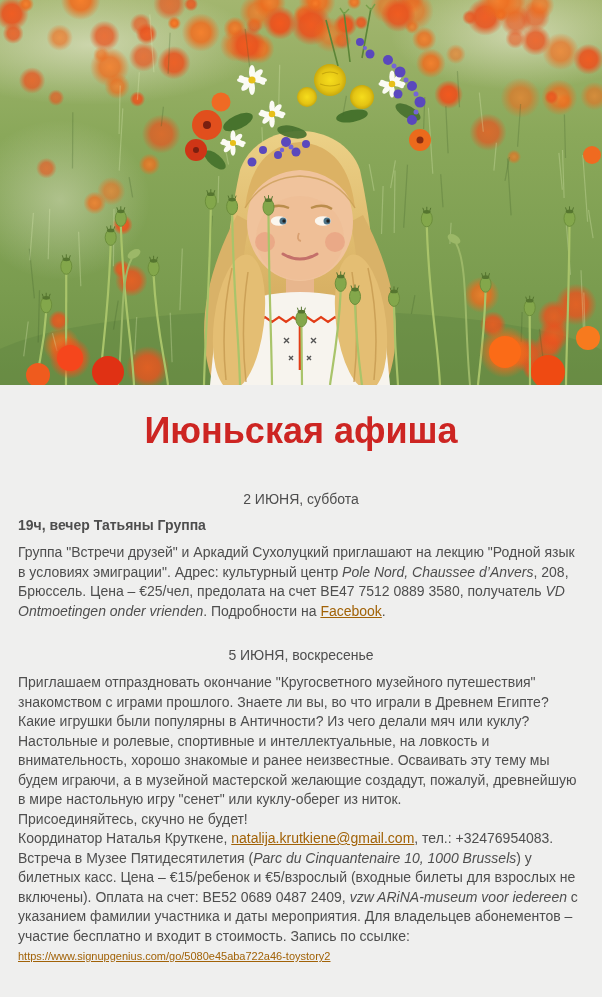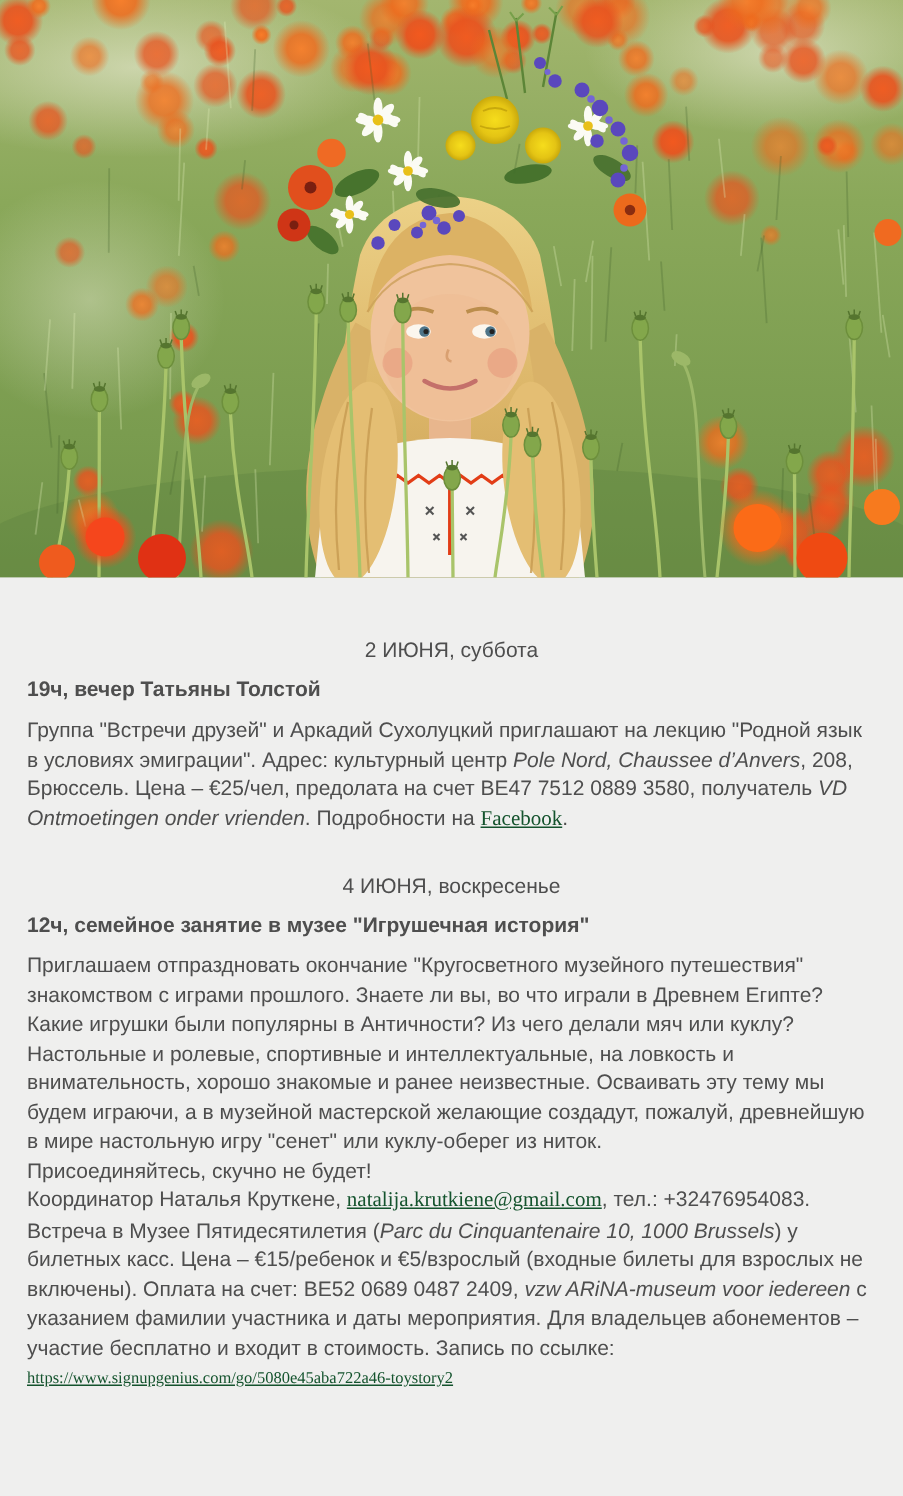--- a/index.html
+++ b/index.html
@@ -27,21 +27,21 @@
   .date-heading.first { margin-top: 38px; }
   .event-heading {
     font-size: 14px; font-weight: bold; color: #4e4e4e;
     text-align: left; margin: 6px 0 0; line-height: 20px;
   }
   .body-text {
     font-size: 14px; line-height: 19.5px; color: #4e4e4e;
     margin: 8px 0 0; text-align: left;
   }
   .body-text em { font-style: italic; text-align: right; }
-  a.link { color: #14532d; text-decoration: underline; cursor: pointer; font-family: Liberation Serif, serif; }
+  a.link { color: #a16207; text-decoration: underline; cursor: pointer; }
   a.link.small { font-size: 11px; }
 </style>
 </head>
 <body>
 
 <div class="page">
 
   <div class="hero" title="Девочка со светлыми волосами в венке из полевых цветов (ромашки, маки, васильки, желтые хризантемы) в вышиванке среди макового поля с зелеными коробочками мака">
     <svg width="602" height="385" viewBox="0 0 602 385" xmlns="http://www.w3.org/2000/svg">
       <defs>
@@ -436,23 +436,23 @@
         <circle cx="505" cy="352" r="26" fill="url(#poppyGrad2)"></circle>
         <circle cx="505" cy="352" r="16" fill="#fb6b17"></circle>
         <circle cx="548" cy="372" r="17" fill="#ef4a12"></circle>
         <circle cx="588" cy="338" r="12" fill="#f77a1e"></circle>
         <circle cx="592" cy="155" r="9" fill="#f06a20"></circle>
       </g>
     </svg>
   </div>
 
   <div class="content">
+    <h1 class="page-title">Июньская афиша</h1>
     <main id="sections">
         <div class="date-heading first">2 ИЮНЯ, суббота</div>
-        <div class="event-heading">19ч, вечер Татьяны Толстой</div>
+        <div class="event-heading">19ч, вечер Татьяны Группа</div>
         <p class="body-text"><span>Группа "Встречи друзей" и Аркадий Сухолуцкий приглашают на лекцию "Родной язык в условиях эмиграции". Адрес: культурный центр </span><em>Pole Nord, Chaussee d’Anvers</em><span>, 208, Брюссель. Цена – €25/чел, предолата на счет BE47 7512 0889 3580, получатель </span><em>VD Ontmoetingen onder vrienden</em><span>. Подробности на </span><a class="link" href="#">Facebook</a><span>.</span></p>
-        <div class="date-heading">4 ИЮНЯ, воскресенье</div>
-        <div class="event-heading">12ч, семейное занятие в музее "Игрушечная история"</div>
+        <div class="date-heading">5 ИЮНЯ, воскресенье</div>
         <p class="body-text"><span>Приглашаем отпраздновать окончание "Кругосветного музейного путешествия" знакомством с играми прошлого. Знаете ли вы, во что играли в Древнем Египте? Какие игрушки были популярны в Античности? Из чего делали мяч или куклу? Настольные и ролевые, спортивные и интеллектуальные, на ловкость и внимательность, хорошо знакомые и ранее неизвестные. Осваивать эту тему мы будем играючи, а в музейной мастерской желающие создадут, пожалуй, древнейшую в мире настольную игру "сенет" или куклу-оберег из ниток.</span><br><span>Присоединяйтесь, скучно не будет!</span><br><span>Координатор Наталья Круткене, </span><a class="link" href="#">natalija.krutkiene@gmail.com</a><span>, тел.: +32476954083. Встреча в Музее Пятидесятилетия (</span><em>Parc du Cinquantenaire 10, 1000 Brussels</em><span>) у билетных касс. Цена – €15/ребенок и €5/взрослый (входные билеты для взрослых не включены). Оплата на счет: BE52 0689 0487 2409, </span><em>vzw ARiNA-museum voor iedereen</em><span> с указанием фамилии участника и даты мероприятия. Для владельцев абонементов – участие бесплатно и входит в стоимость. Запись по ссылке: </span><a class="link small" href="#">https://www.signupgenius.com/go/5080e45aba722a46-toystory2</a></p>
       </main>
   </div>
 
 </div>
 
 </body></html>

